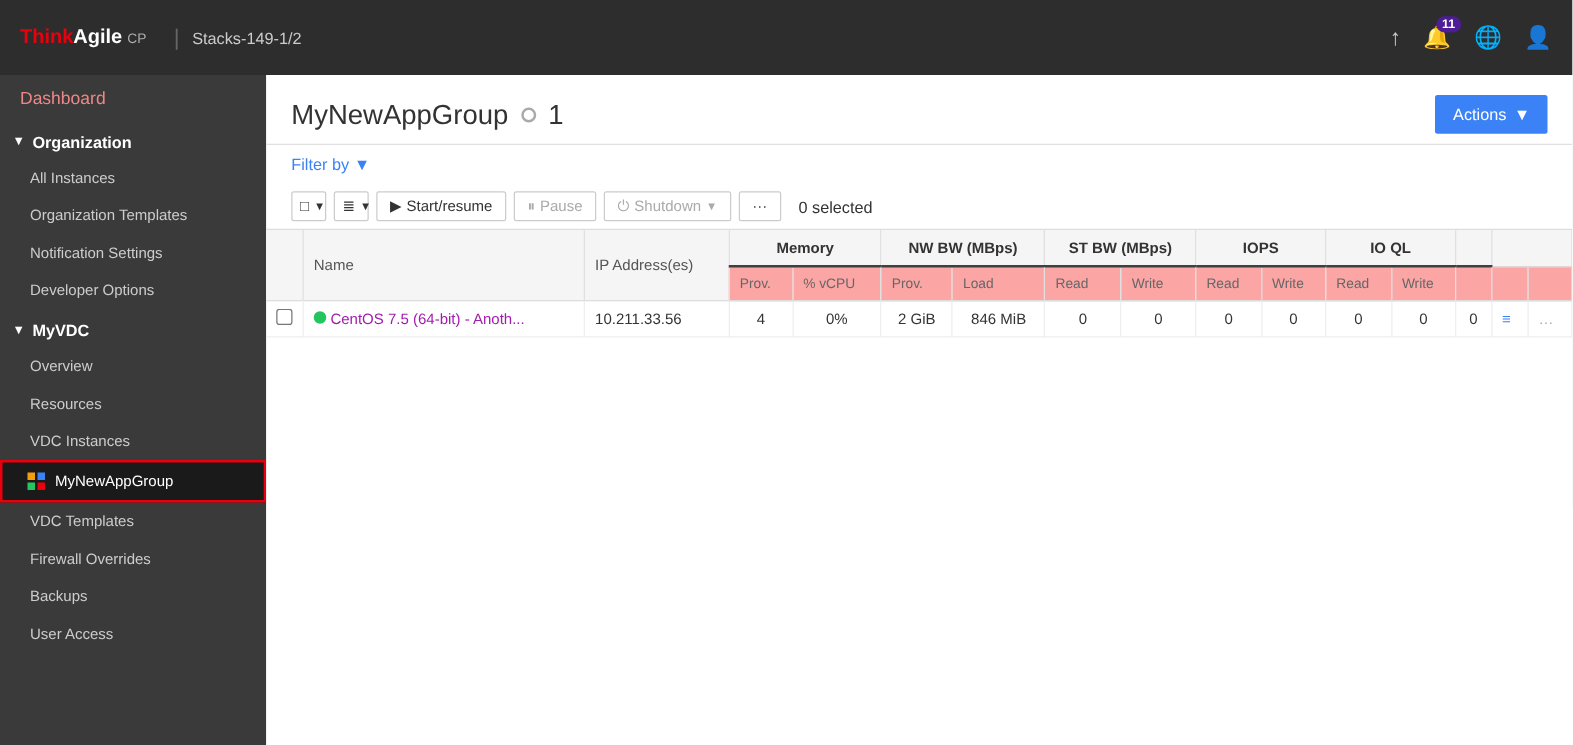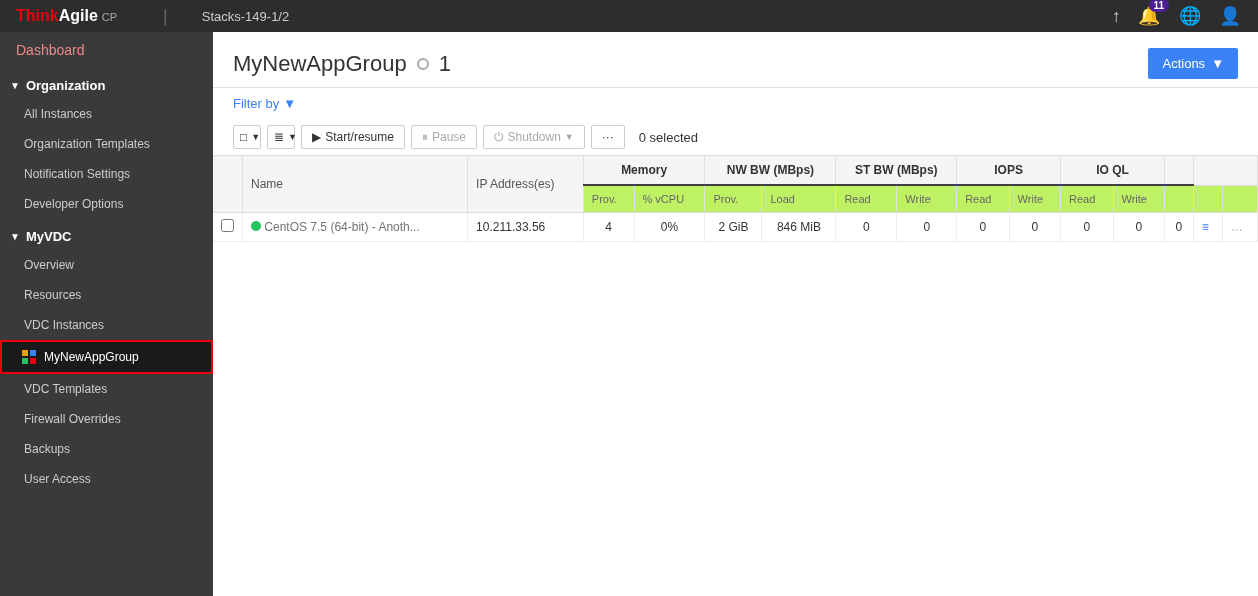--- a/index.html
+++ b/index.html
@@ -2,26 +2,25 @@
 <html><head>
   <meta charset="utf-8">
   <style>
     * { box-sizing: border-box; margin: 0; padding: 0; }
     body { font-family: Arial, Helvetica, sans-serif; font-size: 13px; background: #f0f0f0; display: flex; flex-direction: column; height: 596px; width: 1258px; overflow: hidden; }
 
     
     .topnav {
       background: #2d2d2d;
       color: #fff;
-      height: 32px;
+      height: 60px;
       display: flex;
       align-items: center;
       padding: 0 16px;
       flex-shrink: 0;
-      gap: 24px;
     }
     .topnav-logo {
       display: flex;
       align-items: center;
       margin-right: 12px;
     }
     .logo-text {
       font-size: 16px;
       font-weight: bold;
       color: #fff;
@@ -236,32 +235,32 @@
       color: #333;
     }
     td.center { text-align: center; }
     .col-group-header {
       text-align: center;
       border-bottom: 2px solid #404040;
       font-weight: bold;
       color: #333;
       font-size: 12px;
     }
-    .vm-link { color: #737373; cursor: pointer; text-decoration: none; margin-top: 24px; }
+    .vm-link { color: #a21caf; cursor: pointer; text-decoration: none; margin-top: 24px; }
     .online-dot {
       width: 10px;
       height: 10px;
       border-radius: 50%;
       background: #22c55e;
       display: inline-block;
     }
     .row-actions { color: #aaa; cursor: pointer; }
 
     .subheader-row th {
-      background: #bef264;
+      background: #fca5a5;
       font-size: 11px;
       color: #666;
     }
   </style>
 </head>
 <body>
 
 <nav class="topnav">
   <div class="topnav-logo">
     <span class="logo-text"><span style="color:#e8000d">Think</span>Agile</span>

